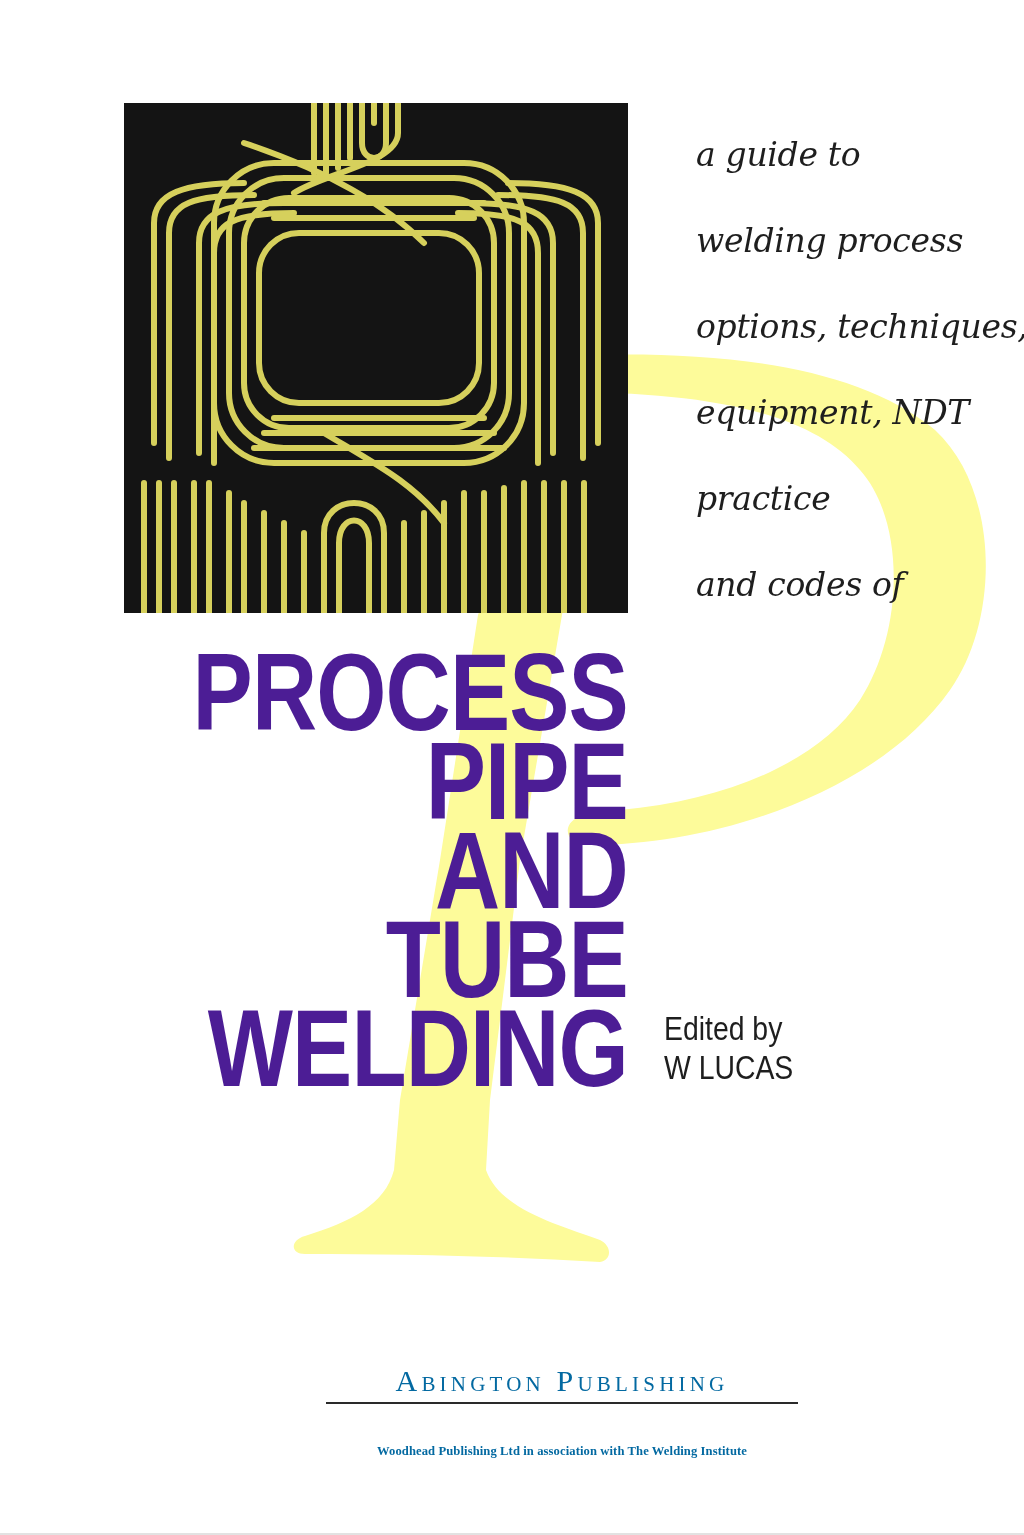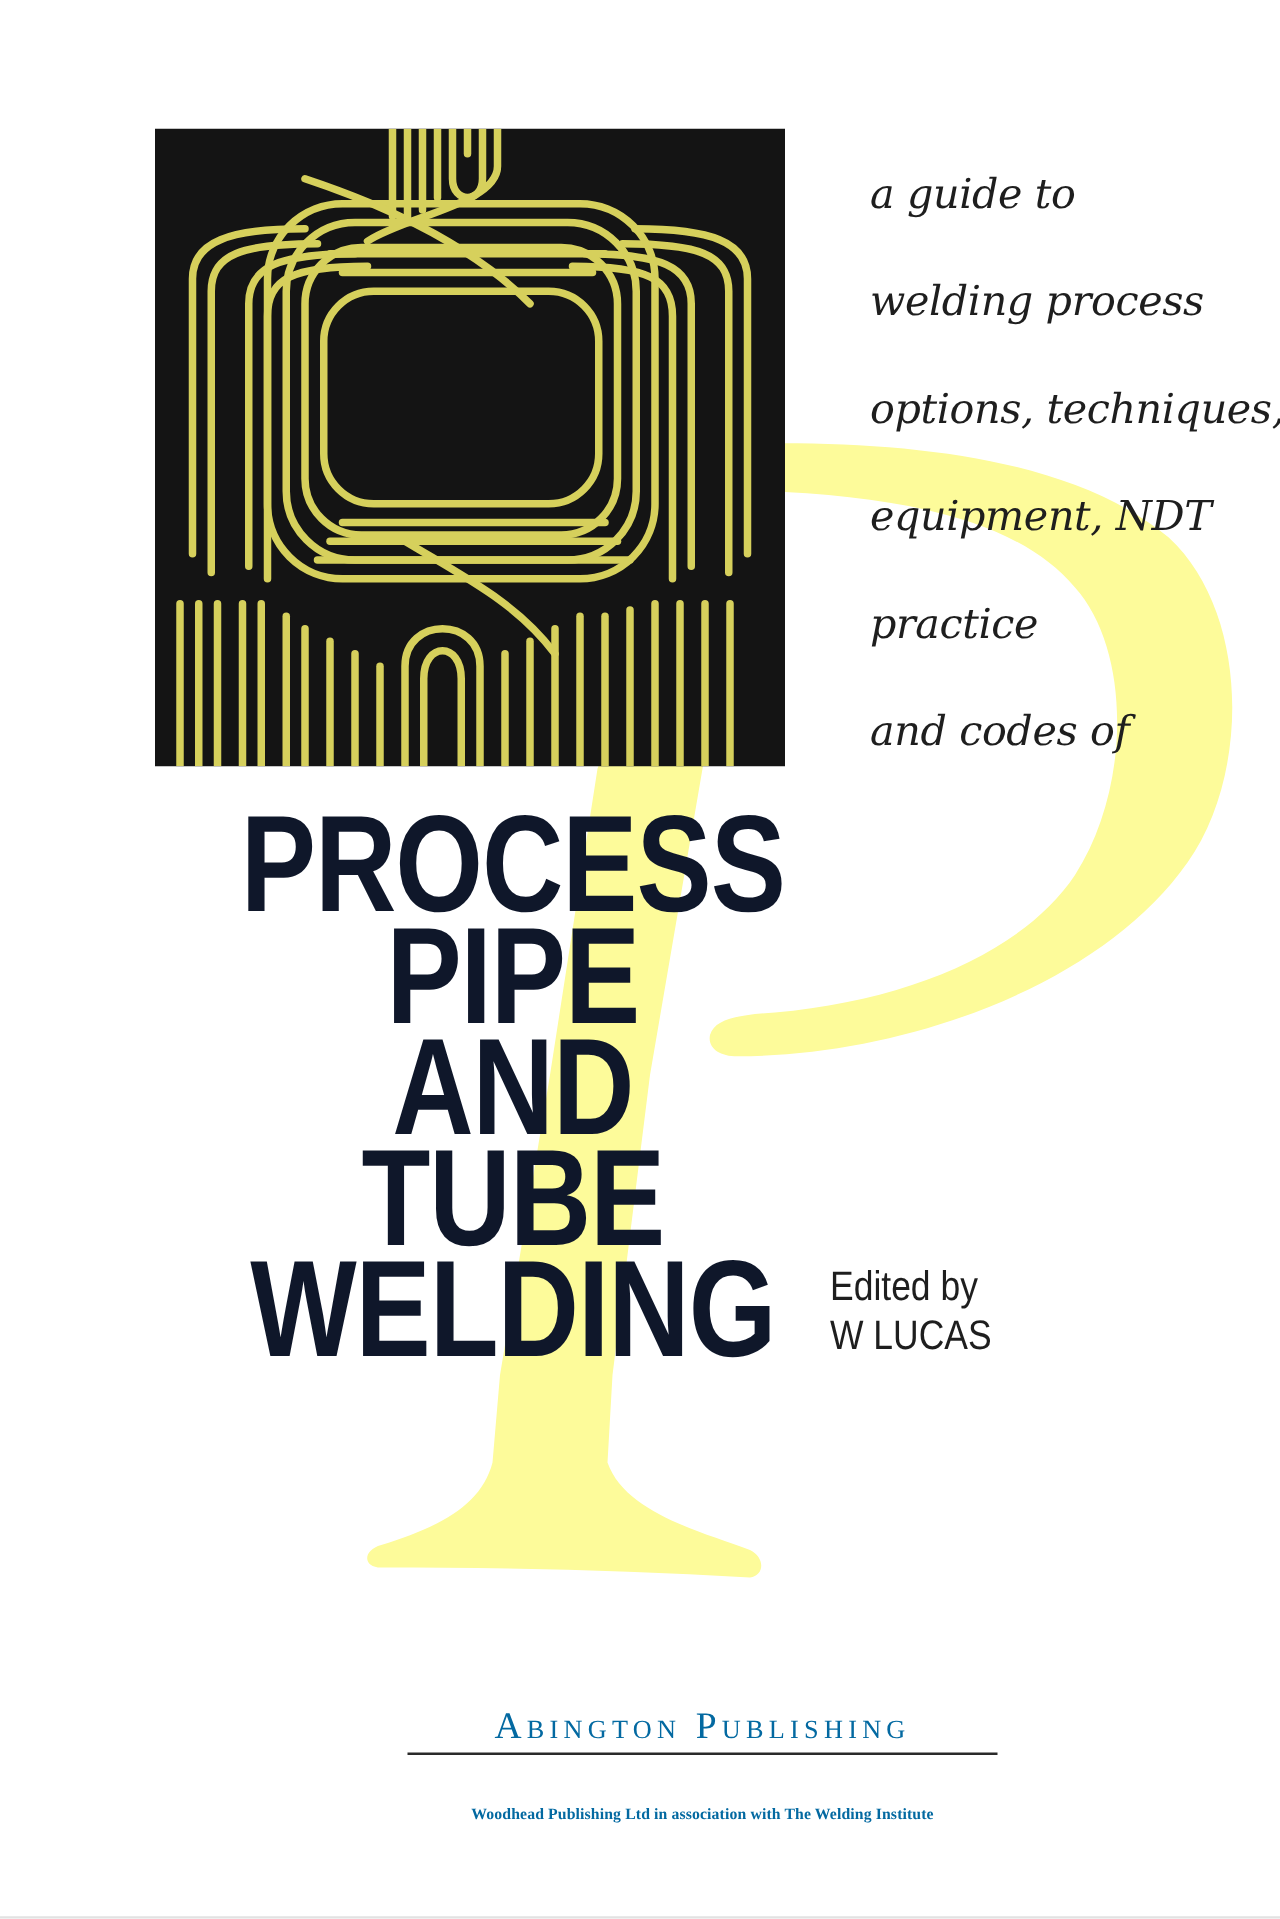--- a/index.html
+++ b/index.html
@@ -16,21 +16,21 @@
     .tagline {
       position: absolute; left: 696px; top: 112px; z-index: 3;
       font-family: "DejaVu Serif", "Liberation Serif", serif;
       font-style: italic; font-size: 33px; line-height: 86px; color: #1e1e1e;
       letter-spacing: -0.3px;
     }
     .tagline div { white-space: nowrap; }
     .title {
       position: absolute; right: 396px; top: 647px; z-index: 3;
       font-family: "Liberation Sans", sans-serif; font-weight: bold;
-      font-size: 110px; line-height: 89px; color: #0f172a; text-align: center;
+      font-size: 110px; line-height: 89px; color: #4c1d95; text-align: right;
       letter-spacing: -1px;
     }
     .title div { transform: scaleX(0.82); transform-origin: right center; white-space: nowrap; }
     .editor {
       position: absolute; left: 664px; top: 997px; z-index: 3;
       font-family: "Liberation Sans", sans-serif; font-size: 33px; line-height: 39px;
       color: #1e1e1e;
       margin-top: 12px;
     }
     .editor div { transform: scaleX(0.86); transform-origin: left center; white-space: nowrap; }

